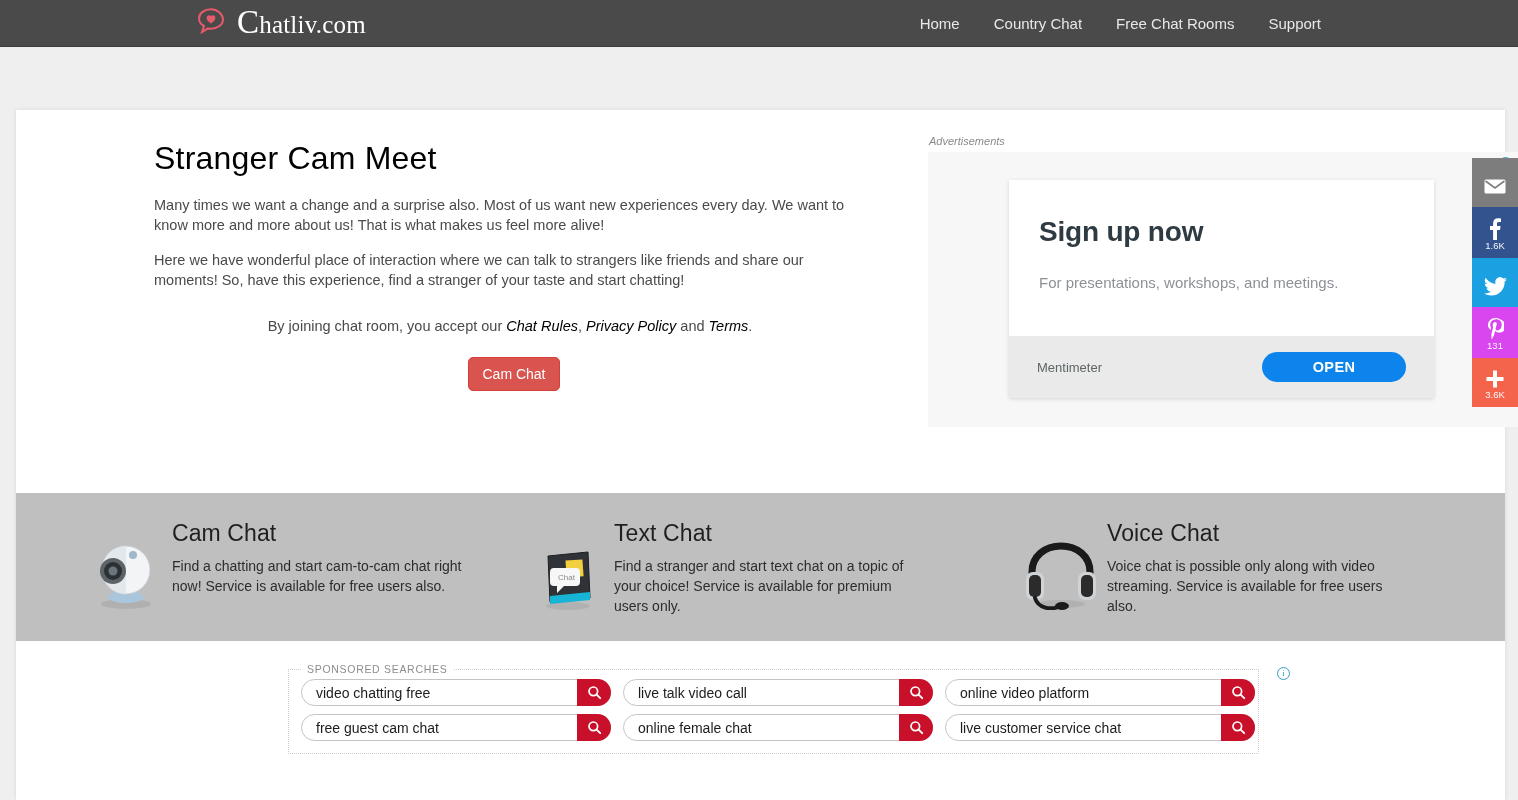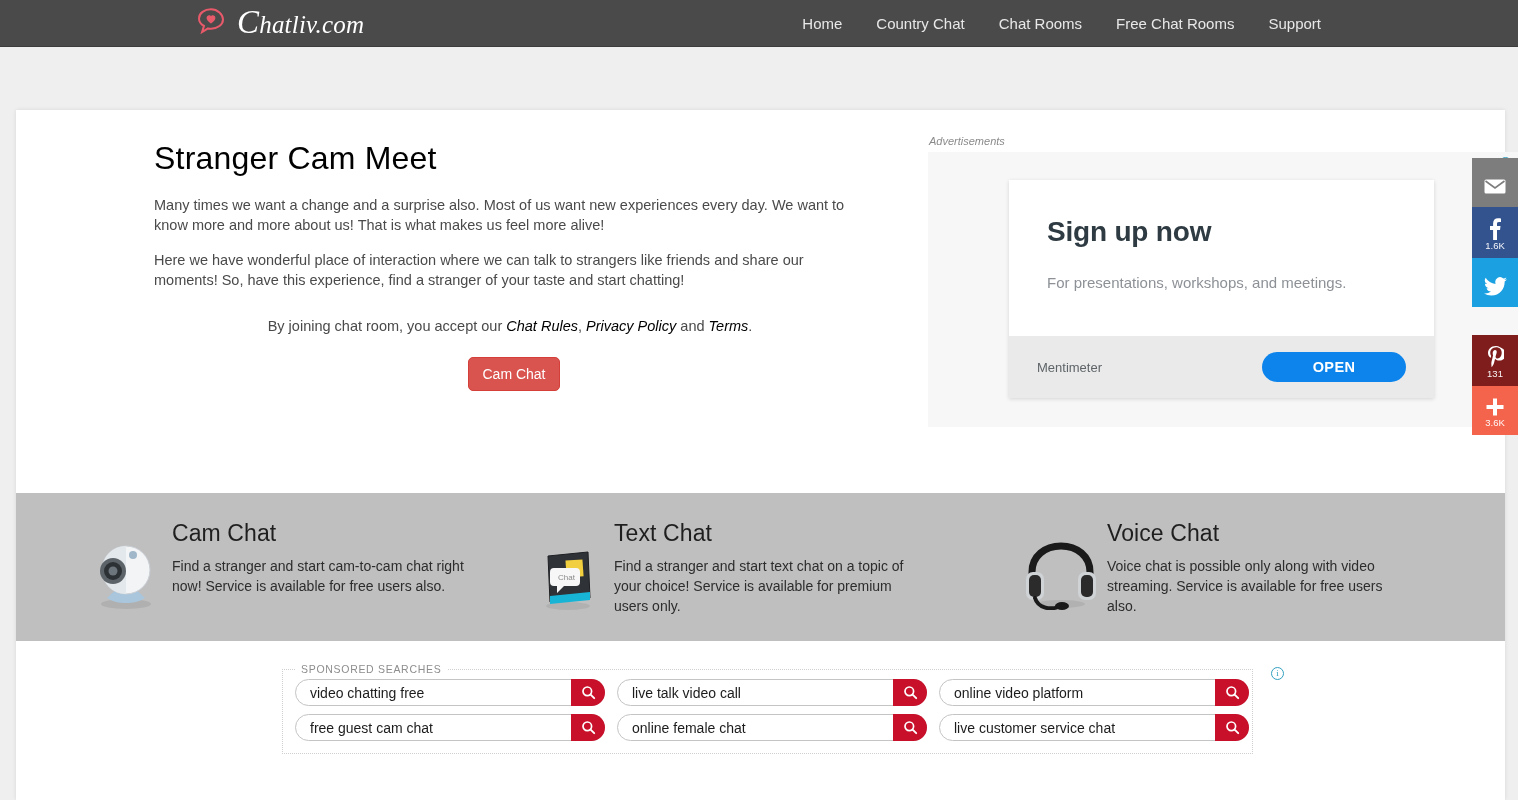--- a/index.html
+++ b/index.html
@@ -20,21 +20,20 @@
   .brand {
     position: absolute; left: 194px; top: 5px;
     display: flex; align-items: center; gap: 9px;
     text-decoration: none;
   }
   .brand-logo { width: 34px; height: 34px; display: block; }
   .brand-text {
     font-family: "Liberation Serif", serif;
     font-size: 25px; color: #ffffff; letter-spacing: .2px;
     line-height: 1;
-    font-style: italic;
   }
   .brand-text .cap { font-size: 33px; }
 
   .nav-links {
     position: absolute; right: 180px; top: 0;
     height: 47px; display: flex; align-items: center; gap: 0;
     list-style: none;
   }
   .nav-links li a {
     display: block; padding: 0 17px;
@@ -88,21 +87,20 @@
     width: 13px; height: 13px; border: 1px solid #31a0c0;
     border-radius: 50%; color: #31a0c0; font-size: 9px;
     font-family: "Liberation Serif", serif;
     line-height: 11px; text-align: center; cursor: pointer;
   }
   .ad-card {
     position: absolute; left: 81px; top: 28px;
     width: 425px; height: 218px;
     background: #fff; box-shadow: 0 1px 4px rgba(0,0,0,.14);
     overflow: hidden;
-    padding-left: 8px;
   }
   .ad-card-body { padding: 36px 30px 0 30px; height: 158px; }
   .ad-headline {
     font-size: 28px; font-weight: bold; color: #2f3b42;
     margin-bottom: 26px; letter-spacing: -.2px;
   }
   .ad-sub { font-size: 15px; color: #8d9196; }
   .ad-card-foot {
     position: absolute; left: 0; bottom: 0;
     width: 425px; height: 62px; background: #eaeaea;
@@ -124,21 +122,21 @@
   .share-btn {
     width: 46px; display: block; border: none; cursor: pointer;
     color: #fff; text-align: center; padding: 11px 0 6px;
     font-family: inherit;
   }
   .share-btn .glyph { display: block; font-size: 19px; line-height: 20px; }
   .share-btn .count { display: block; font-size: 9.5px; line-height: 12px; opacity: .95; }
   .share-email { background: #7d7d7d; height: 49px; padding-top: 14px; }
   .share-fb { background: #33538f; }
   .share-tw { background: #1ba1e2; height: 49px; padding-top: 14px; }
-  .share-pi { background: #7f1d1d; margin-top: 28px; }
+  .share-pi { background: #d946ef; }
   .share-more { background: #f4644d; }
   .share-btn svg { display: block; margin: 0 auto; }
 
   
   .features {
     position: absolute; left: 0; top: 383px;
     width: 1489px; height: 148px; background: #bfbfbf;
     display: flex; align-items: center;
   }
   .feature { display: flex; align-items: flex-start; }
@@ -150,21 +148,21 @@
   .feature-txt h3 {
     font-size: 23px; font-weight: 400; color: #1f1f1f;
     margin-bottom: 9px; letter-spacing: .1px;
   }
   .feature-txt p { font-size: 14px; color: #2d2d2d; line-height: 20px; width: 300px; }
   .feature:nth-child(3) .feature-txt p { width: 290px; }
 
   
   .sponsored-zone { position: absolute; left: 0; top: 531px; width: 1489px; height: 150px; }
   .sponsored {
-    position: absolute; left: 266px; top: 22px;
+    position: absolute; left: 272px; top: 22px;
     width: 960px; border: 1px solid #cfcfcf;
     border-style: dotted; border-width: 1px;
     padding: 0 0 12px; background: #fff;
   }
   .sponsored legend {
     font-size: 10.5px; color: #8d8d8d; letter-spacing: .7px;
     padding: 0 6px; margin-left: 12px;
   }
   .sp-info {
     position: absolute; right: -32px; top: -8px;
@@ -208,23 +206,20 @@
     </span>
     <span class="brand-text"><span class="cap">C</span><span>hatliv.com</span></span>
   </a>
 
   <ul class="nav-links">
     <li>
         <a href="#">Home</a>
       </li>
     <li>
         <a href="#">Country Chat</a>
-      </li>
-    <li>
-        <a href="#">Chat Rooms</a>
       </li>
     <li>
         <a href="#">Free Chat Rooms</a>
       </li>
     <li>
         <a href="#">Support</a>
       </li>
   </ul>
 </div>
 
@@ -268,21 +263,21 @@
           <circle cx="39" cy="30" r="24" fill="none" stroke="#c9ced4" stroke-width="1"></circle>
           <path d="M15 30 a24 24 0 0 1 24-24 v48 a24 24 0 0 1-24-24z" fill="#e3e8ec"></path>
           <circle cx="26" cy="31" r="13" fill="#5c6369"></circle>
           <circle cx="26" cy="31" r="9" fill="#2c3135"></circle>
           <circle cx="26" cy="31" r="4.5" fill="#6d757c"></circle>
           <circle cx="46" cy="15" r="4" fill="#9fb7c9"></circle>
         </svg>
       </div>
       <div class="feature-txt">
         <h3>Cam Chat</h3>
-        <p>Find a stranger and start cam-to-cam chat right now! Service is available for free users also.</p>
+        <p>Find a chatting and start cam-to-cam chat right now! Service is available for free users also.</p>
       </div>
     </div>
 
     <div class="feature">
       <div class="feature-icon">
         <svg width="72" height="72" viewBox="0 0 72 72">
           <ellipse cx="36" cy="66" rx="22" ry="4" fill="#000" opacity=".07"></ellipse>
           <path d="M16 16 L56 12 L58 58 L18 62 Z" fill="#2f3237"></path>
           <path d="M16 16 L56 12 L58 58 L18 62 Z" fill="none" stroke="#1d1f22" stroke-width="1"></path>
           <path d="M18 56 L58 52 L58 60 L18 64 Z" fill="#18b4d6"></path>

